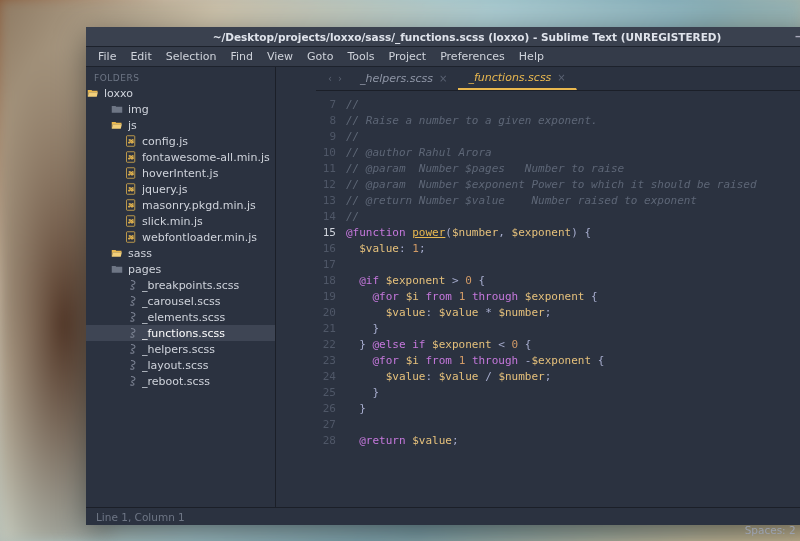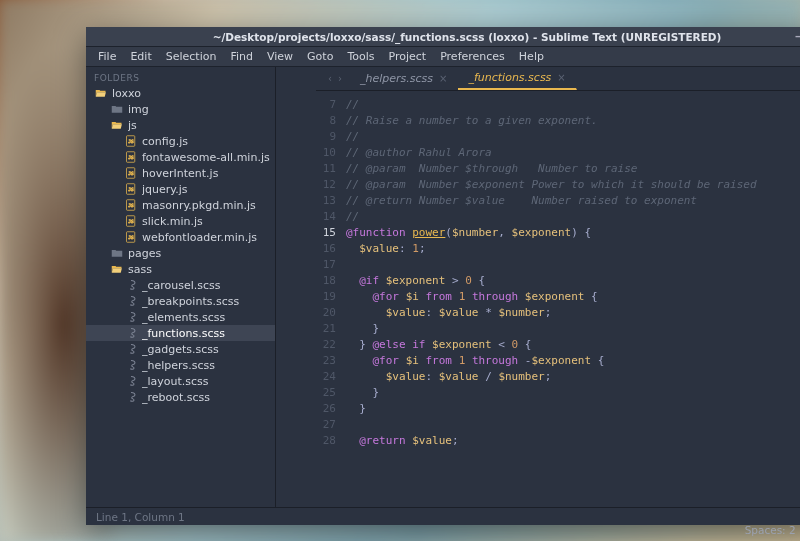--- a/index.html
+++ b/index.html
@@ -63,21 +63,21 @@
     font-size: 11px;
     padding-top:2px;
     overflow:hidden;
   }
   .sb-header { font-size:9px; letter-spacing:.5px; color:#6e7685; padding:4px 8px 2px; }
   .tree { flex:1; overflow:hidden; }
   .row { display:flex; align-items:center; height:16px; white-space:nowrap; color:#cfd3db; }
   .row.sel { background:#3e4554; color:#fff; }
   .row .ic { width:14px; height:14px; display:inline-flex; align-items:center; justify-content:center; margin-right:4px; flex-shrink:0; }
   .row .lbl { overflow:hidden; text-overflow:ellipsis; }
-  .ind0{padding-left:8px}.ind1{padding-left:24px}.ind2{padding-left:38px}
+  .ind0{padding-left:0}.ind1{padding-left:24px}.ind2{padding-left:38px}
   .folder-open svg, .folder svg { fill:#e9b84f; }
   .folder-dim svg { fill:#6e7685; }
   .js-ic svg { stroke:#e9b84f; fill:none; }
   .scss-ic svg { fill:#6e7685; }
   .editor {
     flex:1; display:flex; flex-direction:column; min-width:0;
     background:#2b3240;
   }
   .tabbar { height:24px; display:flex; align-items:flex-end; background:#2b3240; border-bottom:1px solid #1b1f28; padding-left:4px; position:relative;}
   .tabbar .nav { display:flex; gap:6px; padding:0 8px 6px; color:#5a6272; font-size:10px;}
@@ -227,75 +227,67 @@
           <div class="row ind2">
             <span class="ic js-ic">
               <svg viewBox="0 0 16 16" width="12" height="12">
                 <rect x="2" y="1" width="11" height="14" rx="1" fill="none" stroke="#e9b84f"></rect>
                 <text x="8" y="11" font-size="6" text-anchor="middle" fill="#e9b84f" font-family="monospace">JS</text>
               </svg>
             </span>
             <span class="lbl">webfontloader.min.js</span>
           </div>
           <div class="row ind1">
-            <span class="ic folder-dim">
-              <svg viewBox="0 0 16 16" width="12" height="12">
-                <path d="M1 4h5l1 1h8v8H1z" fill="#6e7685"></path>
-              </svg>
-            </span>
-            <span class="lbl">pages</span>
-          </div>
-          <div class="row ind1">
             <span class="ic folder-open">
               <svg viewBox="0 0 16 16" width="12" height="12">
                 <path d="M1 4h5l1 1h7v2H2.5L1 13V4z" fill="#e9b84f"></path>
                 <path d="M2.5 7h12L13 13H1z" fill="#f2cf7a"></path>
               </svg>
             </span>
             <span class="lbl">sass</span>
           </div>
+          <div class="row ind1">
+            <span class="ic folder-dim">
+              <svg viewBox="0 0 16 16" width="12" height="12">
+                <path d="M1 4h5l1 1h8v8H1z" fill="#6e7685"></path>
+              </svg>
+            </span>
+            <span class="lbl">pages</span>
+          </div>
+          <div class="row ind2">
+            <span class="ic scss-ic">
+              <svg viewBox="0 0 16 16" width="12" height="12">
+                <path d="M8 2c4 0 6 2 5 4-1 2-4 1-4 3s3 1 3 3-3 2-5 1" fill="none" stroke="#7d8494" stroke-width="1.4"></path>
+              </svg>
+            </span>
+            <span class="lbl">_breakpoints.scss</span>
+          </div>
           <div class="row ind2">
             <span class="ic scss-ic">
               <svg viewBox="0 0 16 16" width="12" height="12">
                 <path d="M8 2c4 0 6 2 5 4-1 2-4 1-4 3s3 1 3 3-3 2-5 1" fill="none" stroke="#7d8494" stroke-width="1.4"></path>
               </svg>
             </span>
             <span class="lbl">_carousel.scss</span>
           </div>
           <div class="row ind2">
             <span class="ic scss-ic">
               <svg viewBox="0 0 16 16" width="12" height="12">
                 <path d="M8 2c4 0 6 2 5 4-1 2-4 1-4 3s3 1 3 3-3 2-5 1" fill="none" stroke="#7d8494" stroke-width="1.4"></path>
               </svg>
             </span>
-            <span class="lbl">_breakpoints.scss</span>
-          </div>
-          <div class="row ind2">
-            <span class="ic scss-ic">
-              <svg viewBox="0 0 16 16" width="12" height="12">
-                <path d="M8 2c4 0 6 2 5 4-1 2-4 1-4 3s3 1 3 3-3 2-5 1" fill="none" stroke="#7d8494" stroke-width="1.4"></path>
-              </svg>
-            </span>
             <span class="lbl">_elements.scss</span>
           </div>
           <div class="row ind2 sel">
             <span class="ic scss-ic">
               <svg viewBox="0 0 16 16" width="12" height="12">
                 <path d="M8 2c4 0 6 2 5 4-1 2-4 1-4 3s3 1 3 3-3 2-5 1" fill="none" stroke="#7d8494" stroke-width="1.4"></path>
               </svg>
             </span>
             <span class="lbl">_functions.scss</span>
-          </div>
-          <div class="row ind2">
-            <span class="ic scss-ic">
-              <svg viewBox="0 0 16 16" width="12" height="12">
-                <path d="M8 2c4 0 6 2 5 4-1 2-4 1-4 3s3 1 3 3-3 2-5 1" fill="none" stroke="#7d8494" stroke-width="1.4"></path>
-              </svg>
-            </span>
-            <span class="lbl">_gadgets.scss</span>
           </div>
           <div class="row ind2">
             <span class="ic scss-ic">
               <svg viewBox="0 0 16 16" width="12" height="12">
                 <path d="M8 2c4 0 6 2 5 4-1 2-4 1-4 3s3 1 3 3-3 2-5 1" fill="none" stroke="#7d8494" stroke-width="1.4"></path>
               </svg>
             </span>
             <span class="lbl">_helpers.scss</span>
           </div>
           <div class="row ind2">
@@ -357,21 +349,21 @@
 24
 25
 26
 27
 28
 </div>
           <div class="code"><span class="c-comment">//</span>
 <span class="c-comment">// Raise a number to a given exponent.</span>
 <span class="c-comment">//</span>
 <span class="c-comment">// @author Rahul Arora</span>
-<span class="c-comment">// @param  Number $through   Number to raise</span>
+<span class="c-comment">// @param  Number $pages   Number to raise</span>
 <span class="c-comment">// @param  Number $exponent Power to which it should be raised</span>
 <span class="c-comment">// @return Number $value    Number raised to exponent</span>
 <span class="c-comment">//</span>
 <span class="c-key">@function</span> <span class="c-fn">power</span><span class="c-punc">(</span><span class="c-var">$number</span><span class="c-punc">, </span><span class="c-var">$exponent</span><span class="c-punc">) {</span>
   <span class="c-var">$value</span><span class="c-punc">: </span><span class="c-num">1</span><span class="c-punc">;</span>
  
   <span class="c-key">@if</span> <span class="c-var">$exponent</span> <span class="c-punc">&gt; </span><span class="c-num">0</span> <span class="c-punc">{</span>
     <span class="c-key">@for</span> <span class="c-var">$i</span> <span class="c-kw2">from</span> <span class="c-num">1</span> <span class="c-kw2">through</span> <span class="c-var">$exponent</span> <span class="c-punc">{</span>
       <span class="c-var">$value</span><span class="c-punc">: </span><span class="c-var">$value</span> <span class="c-punc">*</span> <span class="c-var">$number</span><span class="c-punc">;</span>
 <span class="c-punc">    }</span>

